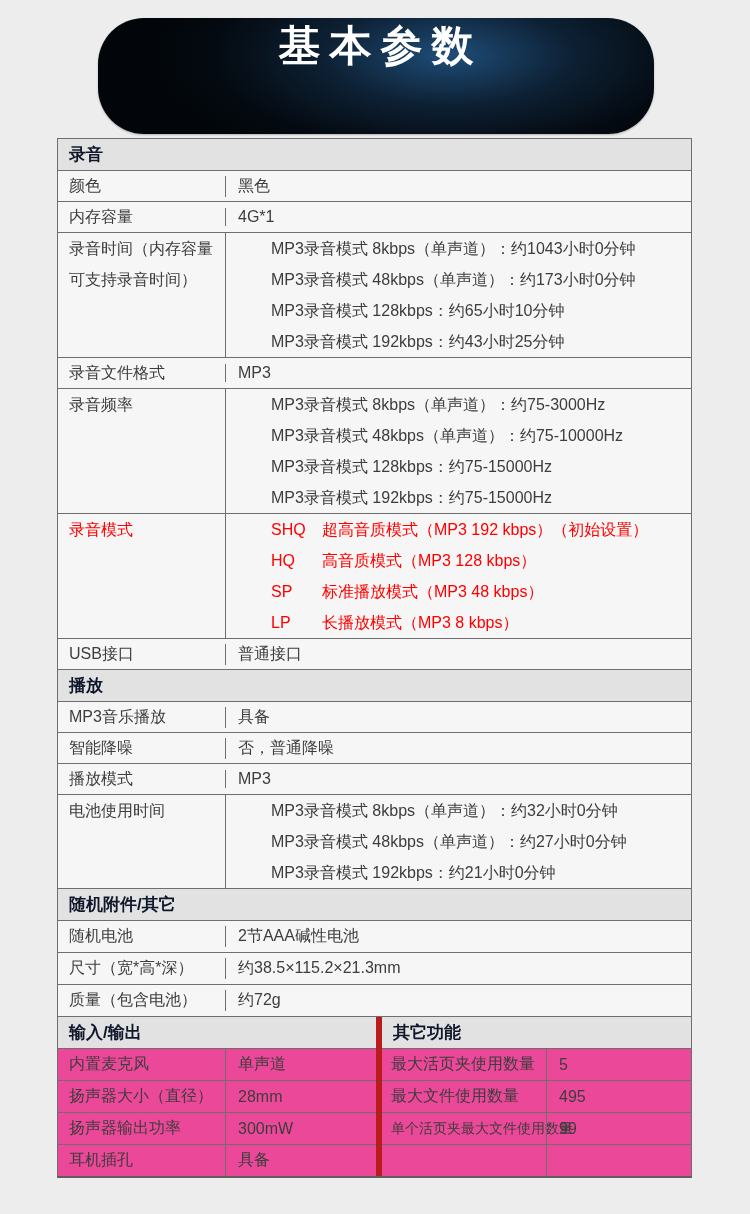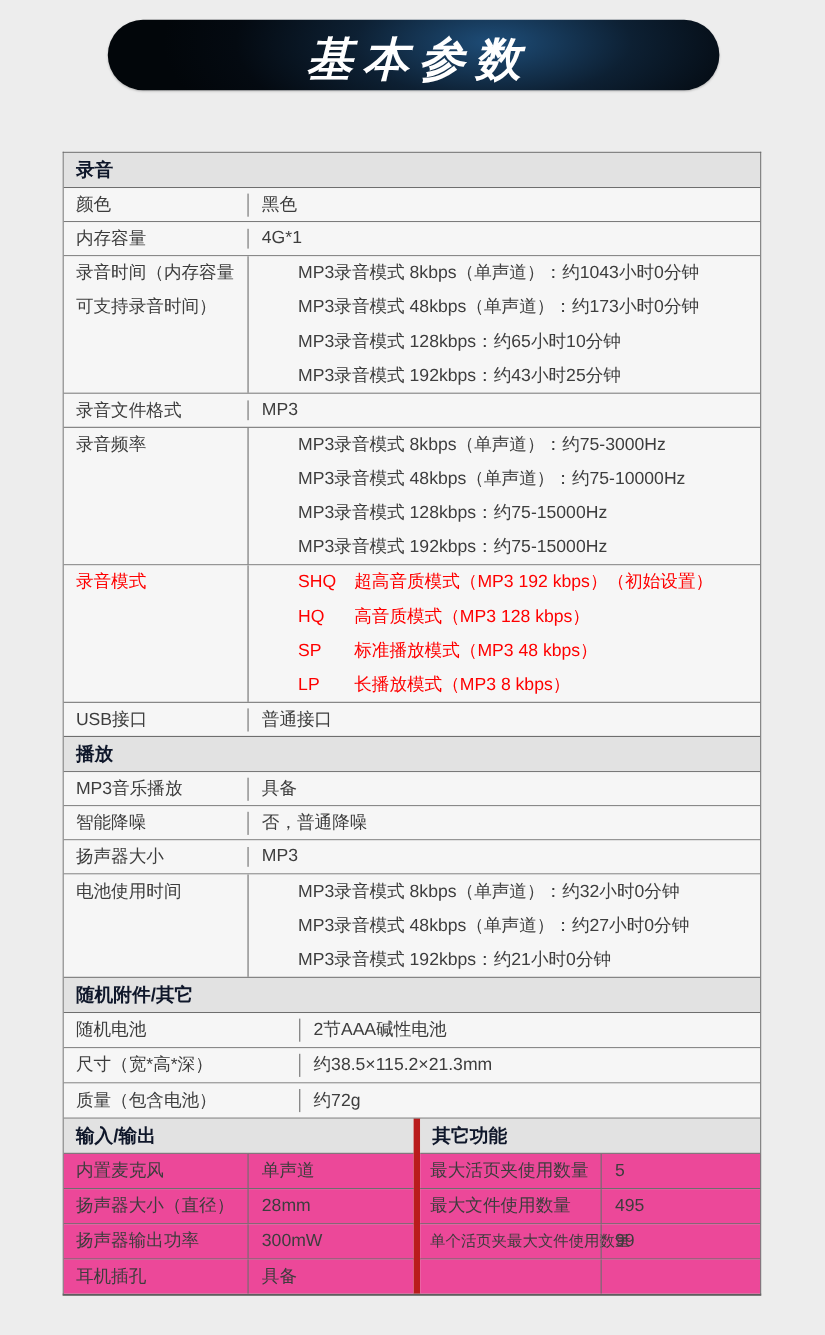--- a/index.html
+++ b/index.html
@@ -4,45 +4,44 @@
 <style>
   html,body{margin:0;padding:0;}
   body{
     width:750px;height:1214px;position:relative;overflow:hidden;
     background:#ededed;
     font-family:"Liberation Sans","DejaVu Sans",sans-serif;
     color:#3d3d3d;
   }
   
   .banner{
-    position:absolute;left:98px;top:18px;width:556px;height:64px;
+    position:absolute;left:98px;top:18px;width:556px;height:116px;
     border-radius:46px;
     background:radial-gradient(ellipse 300px 120px at 63% 32%, #1e4d78 0%, #0d2033 42%, #040a11 78%, #02060a 100%);
-    display:flex;align-items:flex-end;justify-content:center;
+    display:flex;align-items:flex-start;justify-content:center;
     box-shadow:0 1px 2px rgba(0,0,0,.25);
-    font-style:italic;
   }
   .banner-title{
     color:#ffffff;font-size:42px;font-weight:bold;letter-spacing:9px;
     text-indent:9px;
   }
   
   .spec{
     position:absolute;left:57px;top:138px;width:635px;
     border:1px solid #6e6e6e;border-bottom:2px solid #5e5e5e;
     background:#f6f6f6;font-size:16px;box-sizing:border-box;
   }
   .sec-header{
     height:31px;background:#e2e2e2;border-bottom:1px solid #6e6e6e;
     display:flex;align-items:center;padding-left:11px;
     font-weight:bold;font-size:17px;color:#0f172a;
   }
   .row{display:flex;border-bottom:1px solid #6e6e6e;background:#f6f6f6;}
   .row.single{height:30px;align-items:center;}
-  .row.tall{height:31px;align-items:center;gap:47px;}
+  .row.tall{height:31px;align-items:center;}
   .row.multi{align-items:stretch;}
   .lbl{
     width:167px;flex:0 0 167px;box-sizing:border-box;
     padding-left:11px;padding-right:4px;
   }
   .multi .lbl{line-height:31px;padding-top:0;}
   .val{
     flex:1;border-left:1px solid #6e6e6e;box-sizing:border-box;
     padding-left:12px;min-width:0;
   }
@@ -142,21 +141,21 @@
     <div class="lbl">MP3音乐播放</div>
     <div class="val">具备</div>
   </div>
 
   <div class="row single">
     <div class="lbl">智能降噪</div>
     <div class="val">否，普通降噪</div>
   </div>
 
   <div class="row single">
-    <div class="lbl">扬声器大小</div>
+    <div class="lbl">播放模式</div>
     <div class="val">MP3</div>
   </div>
 
   <div class="row multi">
     <div class="lbl">电池使用时间</div>
     <div class="val">
       <div class="line">MP3录音模式 8kbps（单声道）：约32小时0分钟</div>
       <div class="line">MP3录音模式 48kbps（单声道）：约27小时0分钟</div>
       <div class="line">MP3录音模式 192kbps：约21小时0分钟</div>
     </div>

